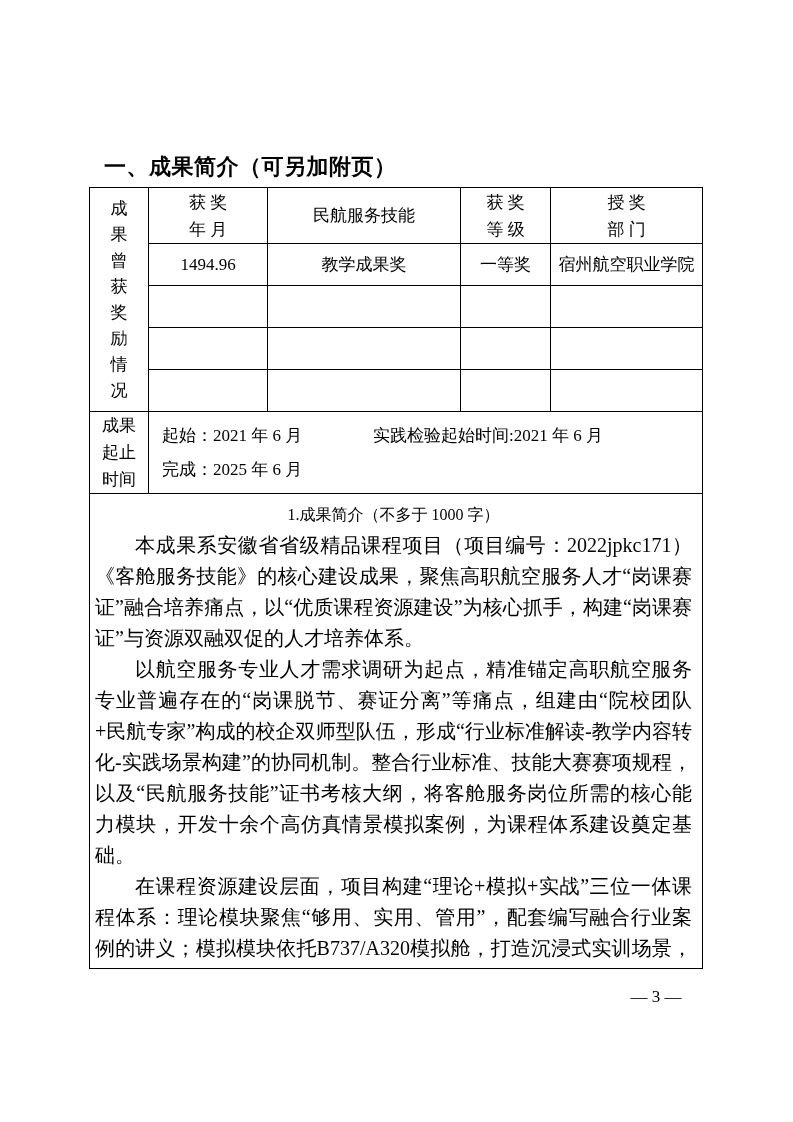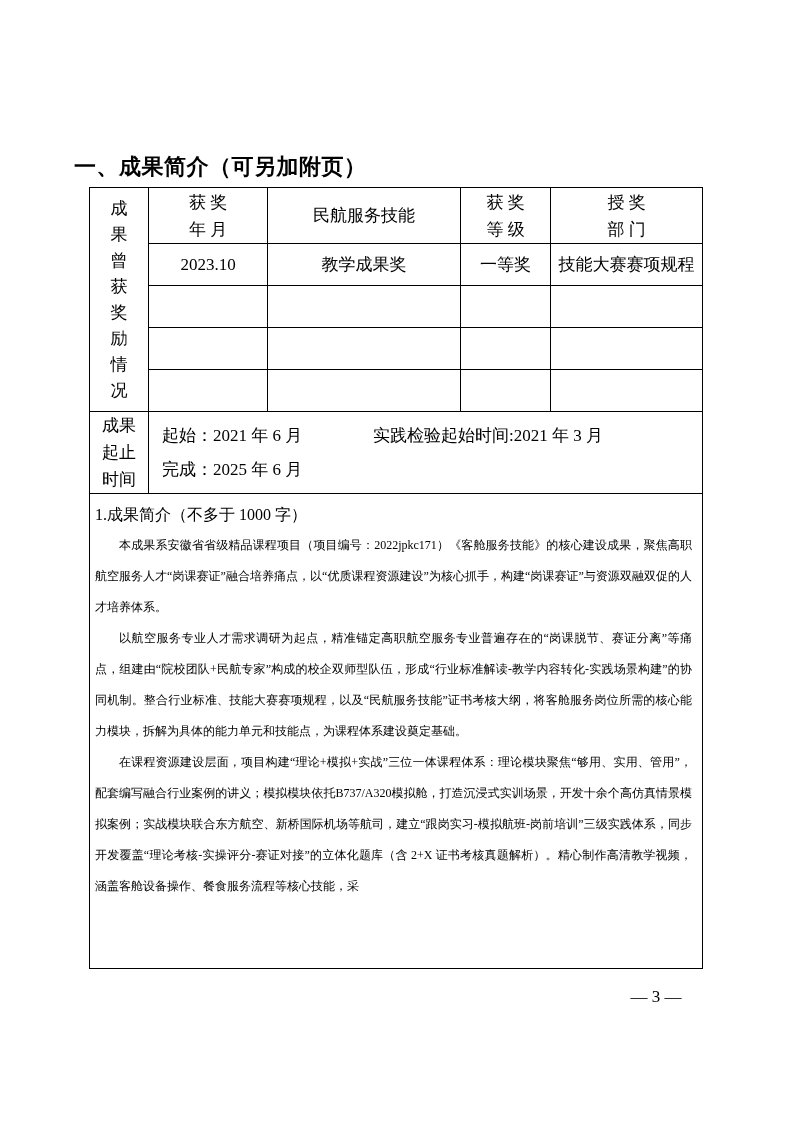--- a/index.html
+++ b/index.html
@@ -7,21 +7,21 @@
     position:relative;
     width:793px;height:1122px;
     background:#ffffff;
     margin:0 auto;
     overflow:hidden;
     font-family:"Liberation Serif","DejaVu Serif",serif;
     color:#000;
   }
   .title{
     position:absolute;
-    left:74px;top:152px;
+    left:104px;top:152px;
     margin:0;
     font-family:"Liberation Sans","DejaVu Sans",sans-serif;
     font-weight:bold;
     font-size:22px;
     letter-spacing:0.5px;
     white-space:nowrap;
   }
   table.main-table{
     position:absolute;
     left:89px;top:187px;
@@ -59,24 +59,25 @@
   .dur-start{display:inline-block;width:211px;}
   .summary-cell{vertical-align:top !important;text-align:left !important;}
   .summary-box{
     height:469px;
     overflow:hidden;
     padding:5px 10px 0 5px;
   }
   .summary-heading{
     font-size:16px;
     line-height:31px;
+    text-align:center;
   }
   .para{
     margin:0;
-    font-size:12px;
+    font-size:20px;
     line-height:31px;
     text-indent:2em;
     text-align:justify;
   }
   .footer{
     position:absolute;
     left:610px;top:987px;
     width:92px;
     text-align:center;
     font-size:17px;
@@ -110,24 +111,24 @@
 况</td>
         <td class="hcell">获 奖
 年 月</td>
         <td class="hcell">民航服务技能</td>
         <td class="hcell">获 奖
 等 级</td>
         <td class="hcell">授 奖
 部 门</td>
       </tr>
       <tr class="award-row">
-    <td class="dcell">2023.10</td>
+    <td class="dcell">1494.96</td>
     <td class="dcell">教学成果奖</td>
     <td class="dcell">一等奖</td>
-    <td class="dcell">技能大赛赛项规程</td>
+    <td class="dcell">宿州航空职业学院</td>
   </tr>
         <tr class="award-row">
     <td class="dcell"></td>
     <td class="dcell"></td>
     <td class="dcell"></td>
     <td class="dcell"></td>
   </tr>
         <tr class="award-row">
     <td class="dcell"></td>
     <td class="dcell"></td>
@@ -139,34 +140,34 @@
     <td class="dcell"></td>
     <td class="dcell"></td>
     <td class="dcell"></td>
   </tr>
         <tr class="duration-row" id="duration-row">
         <td class="side-cell side-cell-sm">成果
 起止
 时间</td>
         <td colspan="4" class="duration-cell">
           <div class="dur-line">
-            <span class="dur-start">起始：2021 年 6 月</span><span>实践检验起始时间:2021 年 3 月</span>
+            <span class="dur-start">起始：2021 年 6 月</span><span>实践检验起始时间:2021 年 6 月</span>
           </div>
           <div class="dur-line">
             <span>完成：2025 年 6 月</span>
           </div>
         </td>
       </tr>
       <tr class="summary-row">
         <td colspan="5" class="summary-cell">
           <div class="summary-box">
             <div class="summary-heading">1.成果简介（不多于 1000 字）</div>
             <div id="paragraphs">
                 <p class="para">本成果系安徽省省级精品课程项目（项目编号：2022jpkc171）《客舱服务技能》的核心建设成果，聚焦高职航空服务人才“岗课赛证”融合培养痛点，以“优质课程资源建设”为核心抓手，构建“岗课赛证”与资源双融双促的人才培养体系。</p>
-                <p class="para">以航空服务专业人才需求调研为起点，精准锚定高职航空服务专业普遍存在的“岗课脱节、赛证分离”等痛点，组建由“院校团队+民航专家”构成的校企双师型队伍，形成“行业标准解读-教学内容转化-实践场景构建”的协同机制。整合行业标准、技能大赛赛项规程，以及“民航服务技能”证书考核大纲，将客舱服务岗位所需的核心能力模块，拆解为具体的能力单元和技能点，为课程体系建设奠定基础。</p>
+                <p class="para">以航空服务专业人才需求调研为起点，精准锚定高职航空服务专业普遍存在的“岗课脱节、赛证分离”等痛点，组建由“院校团队+民航专家”构成的校企双师型队伍，形成“行业标准解读-教学内容转化-实践场景构建”的协同机制。整合行业标准、技能大赛赛项规程，以及“民航服务技能”证书考核大纲，将客舱服务岗位所需的核心能力模块，开发十余个高仿真情景模拟案例，为课程体系建设奠定基础。</p>
                 <p class="para">在课程资源建设层面，项目构建“理论+模拟+实战”三位一体课程体系：理论模块聚焦“够用、实用、管用”，配套编写融合行业案例的讲义；模拟模块依托B737/A320模拟舱，打造沉浸式实训场景，开发十余个高仿真情景模拟案例；实战模块联合东方航空、新桥国际机场等航司，建立“跟岗实习-模拟航班-岗前培训”三级实践体系，同步开发覆盖“理论考核-实操评分-赛证对接”的立体化题库（含 2+X 证书考核真题解析）。精心制作高清教学视频，涵盖客舱设备操作、餐食服务流程等核心技能，采</p>
               </div>
           </div>
         </td>
       </tr>
     </tbody>
   </table>
 
   <div class="footer">— 3 —</div>
 </div>

